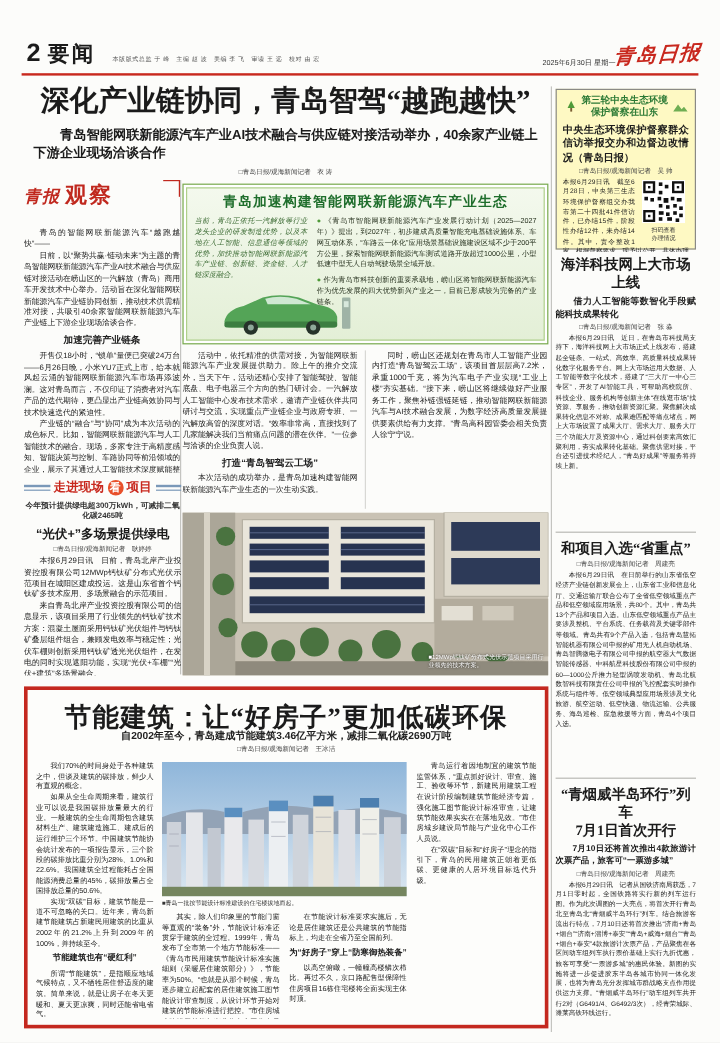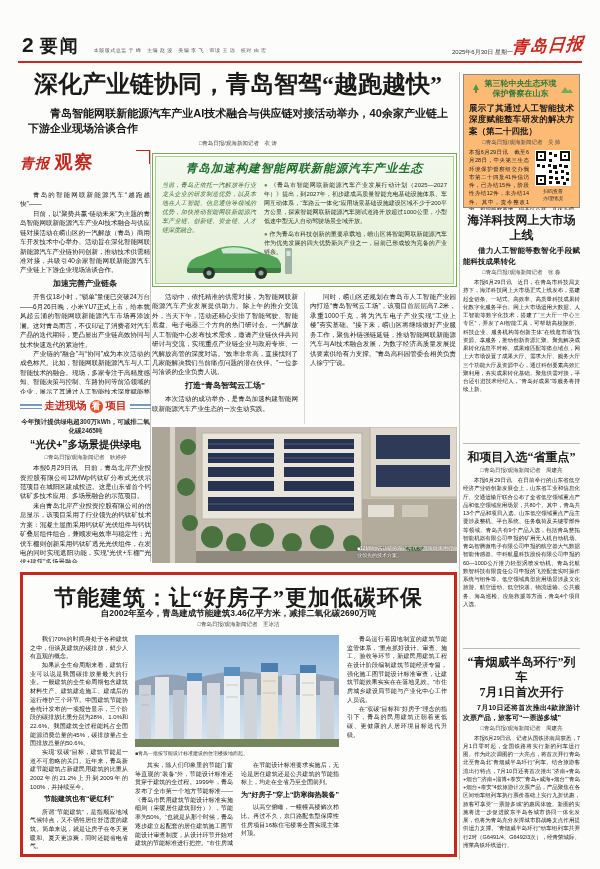--- a/index.html
+++ b/index.html
@@ -35,29 +35,29 @@
   .proj-banner{display:flex;align-items:center;gap:3px;}
   .proj-banner .line{flex:1;border-top:2px solid #7a98b8;border-bottom:1px solid #7a98b8;height:2px;}
   .proj-banner .t{font-size:10.5px;font-weight:900;color:#c8281e;white-space:nowrap;}
   .proj-badge{display:inline-block;background:#e8502a;color:#fff;font-size:9px;font-weight:900;
               width:13px;height:13px;line-height:13px;text-align:center;border-radius:50% / 45%;}
   .kicker{font-size:6.5px;font-weight:bold;color:#333;text-align:center;line-height:1.4;}
   .art-headline-m{font-size:10.5px;font-weight:900;text-align:center;}
   
   .greenbox{border:1px solid #79ab4e;background:linear-gradient(180deg,#f4f9ee,#e3efd6);
             box-shadow:inset 0 0 0 2px #ffffff,inset 0 0 0 3px #aecf8a;}
-  .greenbox-title{font-size:11.5px;font-weight:900;color:#1f6e2c;text-align:center;letter-spacing:1px;font-style:italic;}
+  .greenbox-title{font-size:11.5px;font-weight:900;color:#1f6e2c;text-align:center;letter-spacing:1px;}
   .green-note{font-size:6px;line-height:1.5;color:#3c6b34;font-style:italic;text-align:justify;}
   .green-bullet{font-size:6px;line-height:1.5;color:#27321f;text-align:justify;margin-bottom:4px;}
   .green-bullet::before{content:"● ";color:#4f9a38;}
   
   .sb-headline{font-size:12px;font-weight:900;text-align:center;line-height:1.25;
                font-family:"Liberation Serif","DejaVu Serif",serif;}
   .sb-subhead{font-size:7.5px;font-weight:bold;line-height:1.4;text-align:justify;text-indent:2em;}
-  .inspect-box{border:1px solid #8a8a86;background:#fdba74;}
+  .inspect-box{border:1px solid #8a8a86;background:#fef9c3;}
   .inspect-banner{font-size:8px;font-weight:900;color:#2c7a35;text-align:center;line-height:1.3;}
   .inspect-headline{font-size:8.5px;font-weight:900;text-align:justify;line-height:1.35;
                     font-family:"Liberation Serif","DejaVu Serif",serif;}
   .qr-wrap{float:right;width:42px;margin:2px 0 2px 3px;text-align:center;}
   .qr-cap{font-size:5px;line-height:1.4;color:#333;}
   
   .redbox{border:3px solid #c4281f;background:#fdfdfb;}
   .redbox-headline{font-size:22px;font-weight:900;text-align:center;letter-spacing:1px;
                    font-family:"Liberation Serif","DejaVu Serif",serif;}
   .redbox-subhead{font-size:8.5px;font-weight:bold;text-align:center;color:#222;}
@@ -283,21 +283,21 @@
           <rect x="5.2" y="7" width="1.6" height="3" fill="#7a5c33"></rect>
       </svg>
       <div class="inspect-banner">
         <div>第三轮中央生态环境</div>
         <div>保护督察在山东</div>
       </div>
       <svg width="14" height="12" viewBox="0 0 14 12">
         <path d="M1 10 L5 4 L8 8 L10 6 L13 10 Z" fill="#6fae53"></path>
       </svg>
     </div>
-    <div class="inspect-headline" style="margin-top:3px;">展示了其通过人工智能技术深度赋能整车研发的解决方案（第二十四批）</div>
+    <div class="inspect-headline" style="margin-top:3px;">中央生态环境保护督察群众信访举报交办和边督边改情况（青岛日报）</div>
     <div class="byline" style="margin:2px 0;">□青岛日报/观海新闻记者　吴 帅</div>
     <div class="sm" style="text-align:justify;overflow:hidden;height:62px;">
       <span class="qr-wrap">
         <svg width="36" height="36" viewBox="0 0 36 36">
           <rect width="36" height="36" fill="#fff"></rect>
           <g fill="#111">
             <rect x="1" y="1" width="10" height="10"></rect>
               <rect x="25" y="1" width="10" height="10"></rect>
               <rect x="1" y="25" width="10" height="10"></rect>
             <rect x="14" y="2" width="3" height="3"></rect>

